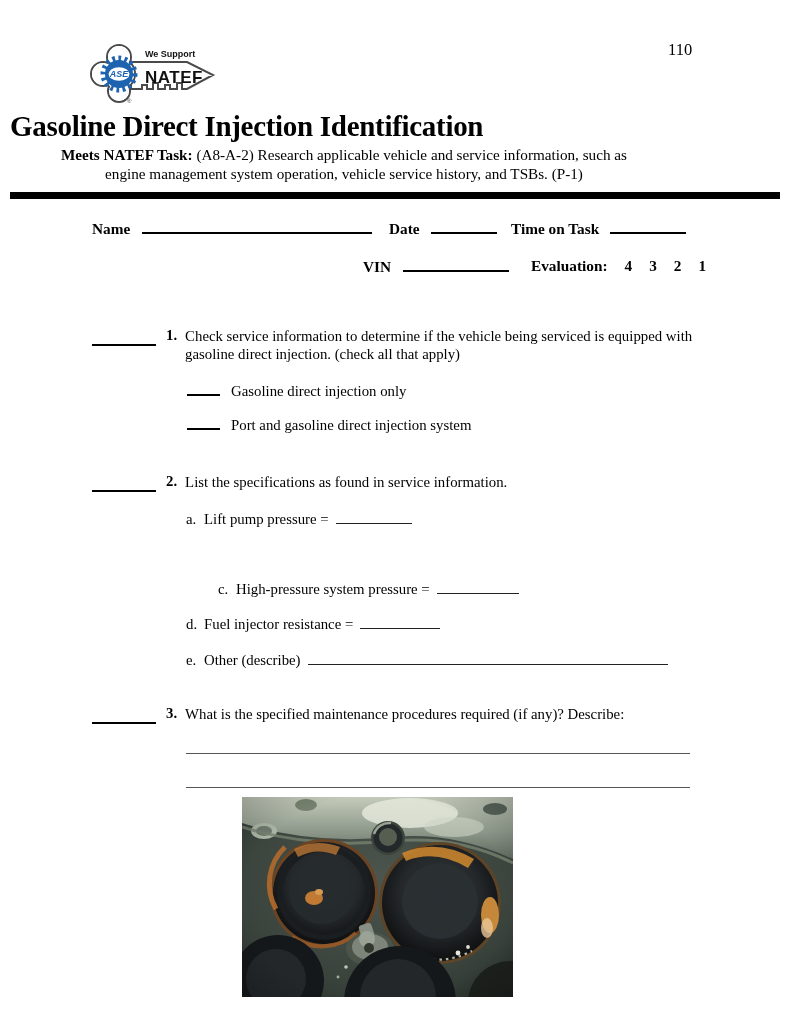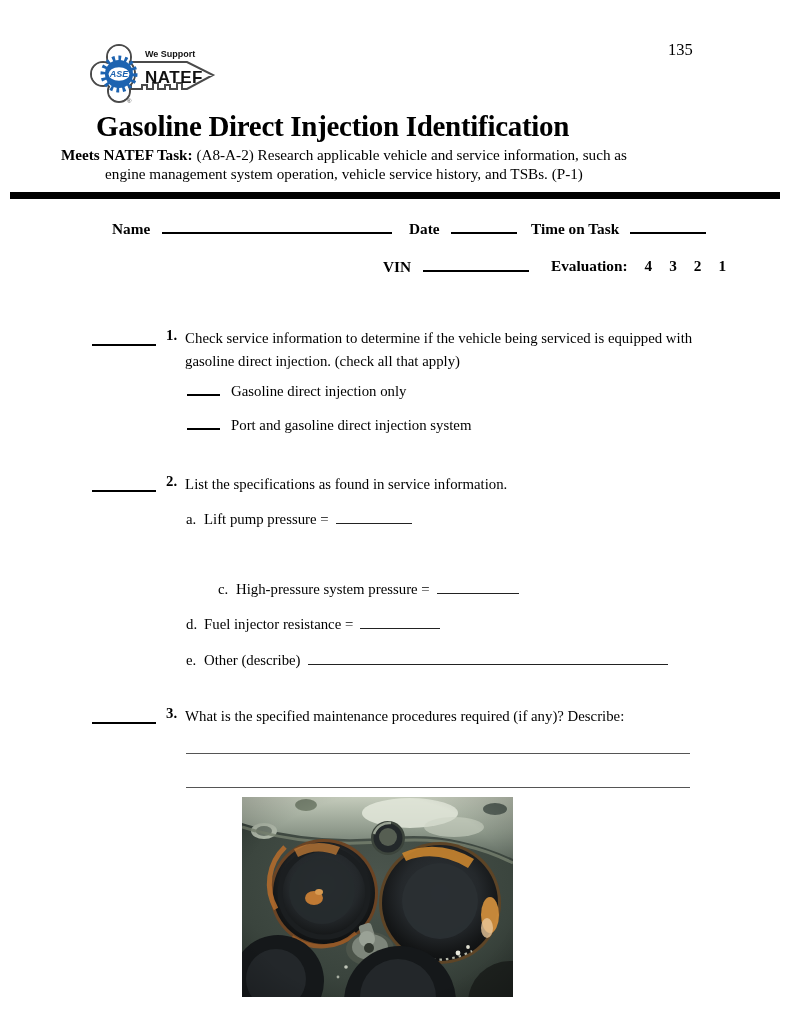--- a/index.html
+++ b/index.html
@@ -4,32 +4,32 @@
 <style>
   html,body{margin:0;padding:0;background:#ffffff;}
   .page{
     position:relative;width:791px;height:1024px;background:#fff;
     font-family:"Liberation Serif", serif;color:#000;overflow:hidden;margin:0 auto;
   }
   .abs{position:absolute;}
   b,.bold{font-weight:bold;}
   
   .page-number{left:668px;top:40px;font-size:16.5px;}
-  .doc-title{left:0;top:110px;width:665px;text-align:center;font-size:29px;font-weight:bold;letter-spacing:-0.3px;}
+  .doc-title{left:0;top:110px;width:665px;font-size:29px;font-weight:bold;letter-spacing:-0.3px;padding-left:10px;}
   .task{left:0;top:146px;width:688px;text-align:center;font-size:15.2px;line-height:18.5px;}
   .rule-bar{left:10px;top:192px;width:770px;height:7px;background:#000;}
   
-  .frm{font-size:15.3px;white-space:nowrap;margin-left:20px;}
+  .frm{font-size:15.3px;white-space:nowrap;}
   .blank{display:inline-block;height:13px;border-bottom:2px solid #000;vertical-align:baseline;}
   .evnum{font-weight:bold;margin-left:17px;}
   
   .q{display:flex;align-items:flex-start;font-size:14.8px;}
   .qblank{width:64px;height:17px;border-bottom:2px solid #000;flex:none;}
   .qnum{font-weight:bold;margin:0 8px 0 10px;flex:none;}
-  .qtext{width:514px;line-height:23px;}
+  .qtext{width:514px;line-height:18px;}
   .opt{left:187px;font-size:14.8px;white-space:nowrap;}
   .oblank{display:inline-block;width:33px;height:13px;border-bottom:2px solid #000;margin-right:11px;}
   .spec{left:186px;font-size:14.8px;white-space:nowrap;}
   .sletter{display:inline-block;width:18px;}
   .slabel{margin-right:7px;font-family:Liberation Serif, serif;}
   .sblank{display:inline-block;height:13px;border-bottom:1.7px solid #222;}
   .ansline{left:186px;width:504px;height:0;border-bottom:1.4px solid #555;}
 </style>
 </head>
 <body>
@@ -55,21 +55,21 @@
       <circle cx="32" cy="32" r="15.5" fill="none" stroke="#1d63b0" stroke-width="6" stroke-dasharray="2.7 3.3"></circle>
       <circle cx="32" cy="32" r="14" fill="#1d63b0"></circle>
       <ellipse cx="32" cy="32" rx="10.5" ry="6.8" fill="#ffffff"></ellipse>
       <text x="32" y="35.4" text-anchor="middle" font-family="Liberation Sans, sans-serif" font-size="9" font-weight="bold" font-style="italic" fill="#1d63b0">ASE</text>
       <text x="40" y="61" font-family="Liberation Sans, sans-serif" font-size="6" fill="#444">®</text>
     </g>
     <text x="58" y="15" font-family="Liberation Sans, sans-serif" font-size="9" font-weight="bold" fill="#111">We Support</text>
     <text x="58" y="41" font-family="Liberation Sans, sans-serif" font-size="17" font-weight="bold" fill="#111" letter-spacing="0.5">NATEF</text>
   </svg>
 
-  <div class="abs page-number">135</div>
+  <div class="abs page-number">110</div>
 
   <div class="abs doc-title">Gasoline Direct Injection Identification</div>
   <div class="abs task">
     <div>
       <b>Meets NATEF Task:</b>
       <span>(A8-A-2)  Research applicable vehicle and service information, such as</span>
     </div>
     <div>engine management system operation, vehicle service history, and TSBs. (P-1)</div>
   </div>
 

